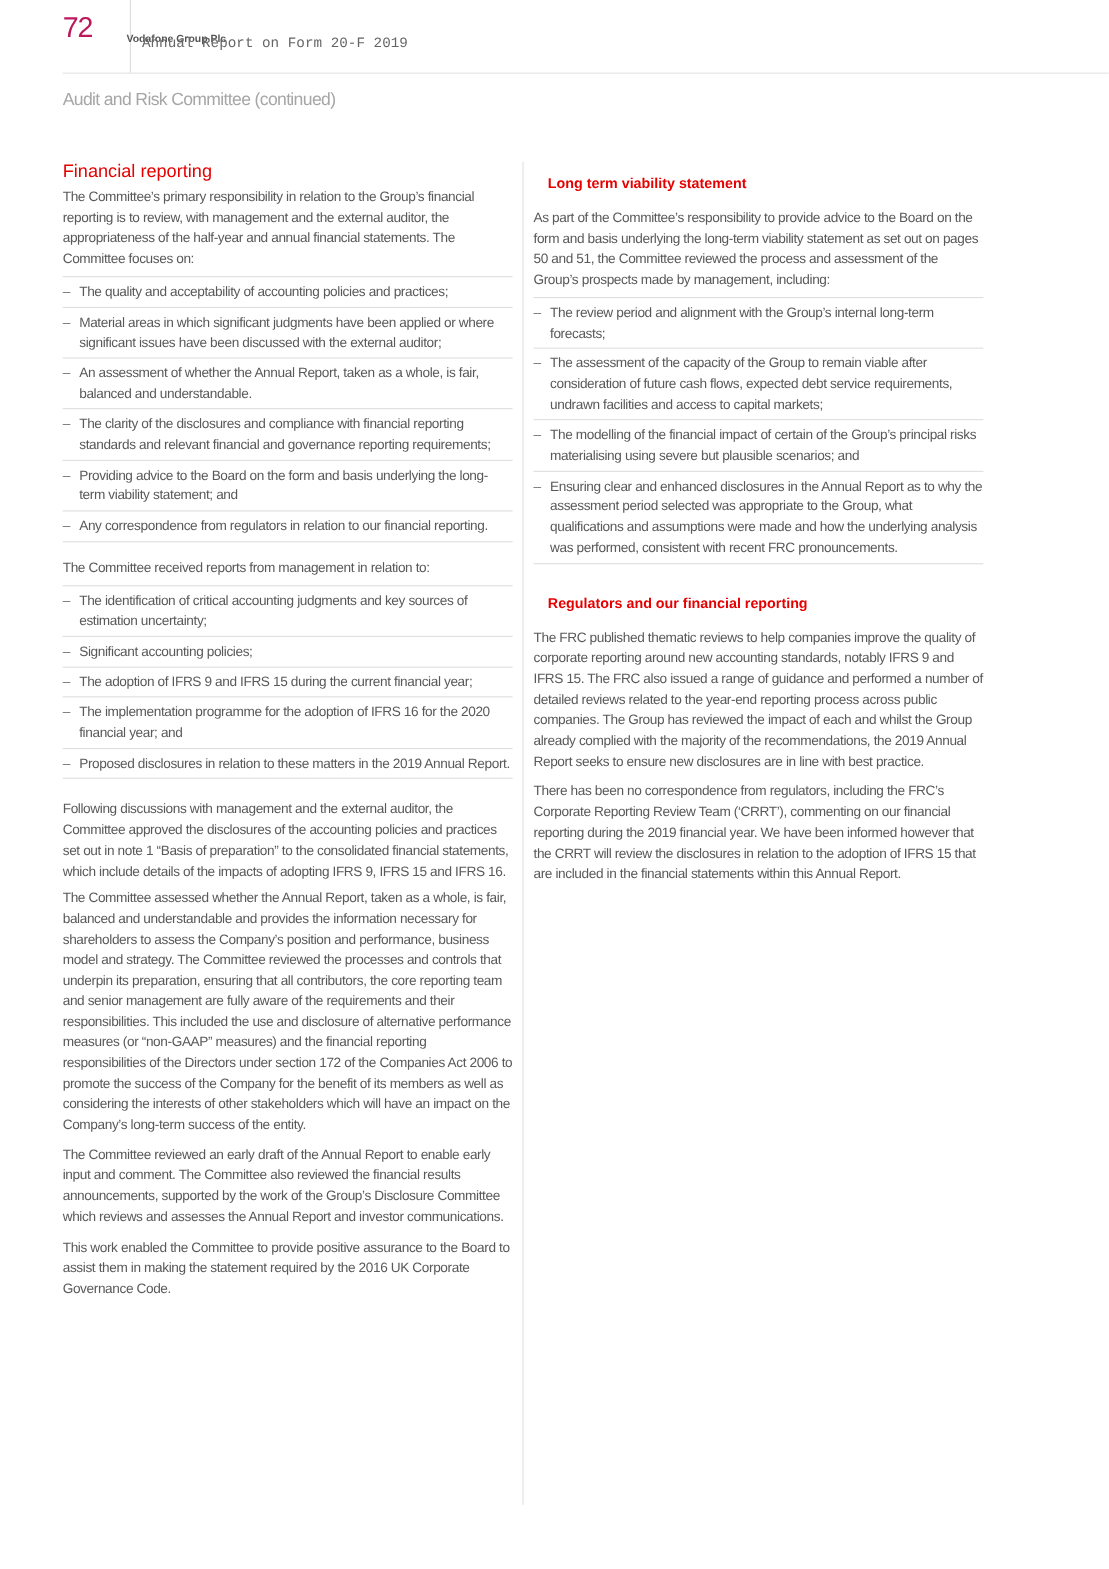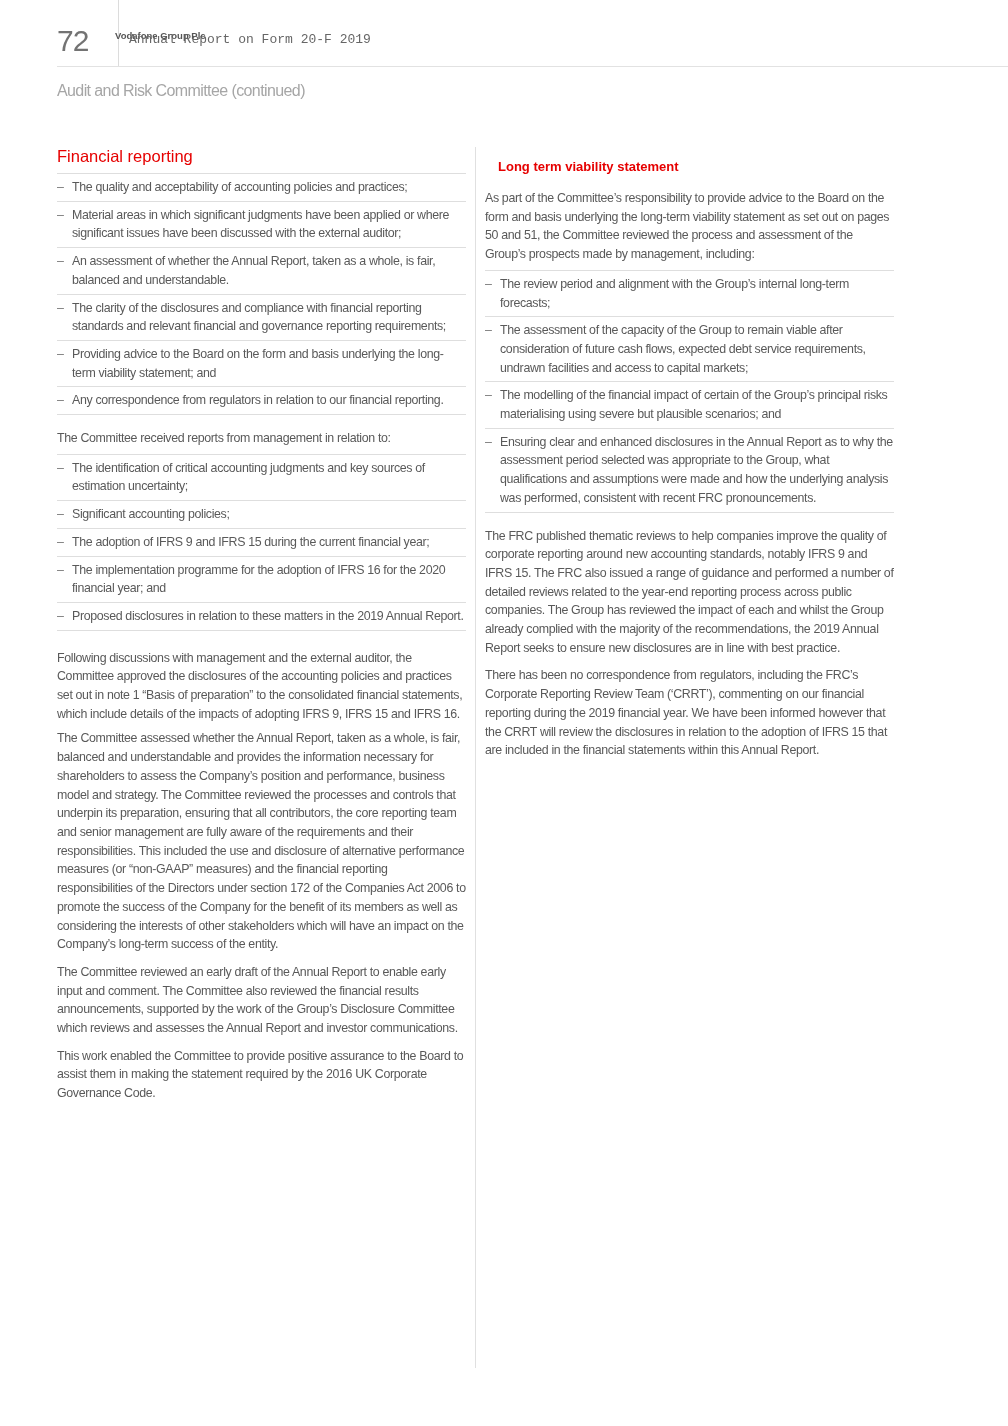--- a/index.html
+++ b/index.html
@@ -1,21 +1,21 @@
 <!DOCTYPE html>
 <html><head>
 <meta charset="utf-8">
 <style>
   html, body { margin: 0; padding: 0; background: #ffffff; }
   body {
     width: 1008px; height: 1426px; position: relative; overflow: hidden;
     font-family: "Liberation Sans", sans-serif; color: #555555;
   }
   .hdr-vline { position: absolute; left: 118px; top: 0; width: 1px; height: 66px; background: #dcdcdc; }
-  .page-num { position: absolute; left: 57px; top: 24px; font-size: 30px; color: #737373; font-weight: 300; letter-spacing: -1px; }
+  .page-num { position: absolute; left: 57px; top: 10px; font-size: 26px; color: #be185d; font-weight: 300; letter-spacing: -1px; }
   .company { position: absolute; left: 115px; top: 30px; font-size: 9.5px; font-weight: bold; color: #555; }
   .report { position: absolute; left: 129px; top: 32px; font-size: 13px; color: #666; font-family: Liberation Mono, monospace; }
   .hdr-rule { position: absolute; left: 57px; right: 0; top: 66px; height: 1px; background: #e2e2e2; }
   .page-title { position: absolute; left: 57px; top: 82px; font-size: 16px; color: #a6a6a6; letter-spacing: -0.6px; }
   .col-divider { position: absolute; left: 475px; top: 147px; width: 1px; height: 1221px; background: #e0e0e0; }
 
   .col { position: absolute; top: 145px; }
   .col.left { left: 57px; width: 409px; }
   .col.right { left: 485px; width: 409px; }
 
@@ -41,20 +41,21 @@
 <div class="page-num">72</div>
 <div class="company">Vodafone Group Plc</div>
 <div class="report">Annual Report on Form 20-F 2019</div>
 <div class="hdr-rule"></div>
 <div class="page-title">Audit and Risk Committee (continued)</div>
 <div class="col-divider"></div>
 
 <div class="col left">
   <section>
     <h2 class="h-main">Financial reporting</h2>
+    <p class="body">The Committee’s primary responsibility in relation to the Group’s financial reporting is to review, with management and the external auditor, the appropriateness of the half-year and annual financial statements. The Committee focuses on:</p>
     <ul class="dash">
       <li><span class="dash-mark">–</span><span>The quality and acceptability of accounting policies and practices;</span></li>
       <li><span class="dash-mark">–</span><span>Material areas in which significant judgments have been applied or where significant issues have been discussed with the external auditor;</span></li>
       <li><span class="dash-mark">–</span><span>An assessment of whether the Annual Report, taken as a whole, is fair, balanced and understandable.</span></li>
       <li><span class="dash-mark">–</span><span>The clarity of the disclosures and compliance with financial reporting standards and relevant financial and governance reporting requirements;</span></li>
       <li><span class="dash-mark">–</span><span>Providing advice to the Board on the form and basis underlying the long-term viability statement; and</span></li>
       <li><span class="dash-mark">–</span><span>Any correspondence from regulators in relation to our financial reporting.</span></li>
     </ul>
   </section>
 
@@ -90,16 +91,17 @@
       <li><span class="dash-mark">–</span><span>The review period and alignment with the Group’s internal long-term forecasts;</span></li>
       <li><span class="dash-mark">–</span><span>The assessment of the capacity of the Group to remain viable after consideration of future cash flows, expected debt service requirements, undrawn facilities and access to capital markets;</span></li>
       <li><span class="dash-mark">–</span><span>The modelling of the financial impact of certain of the Group’s principal risks materialising using severe but plausible scenarios; and</span></li>
       <li><span class="dash-mark">–</span><span>Ensuring clear and enhanced disclosures in the Annual Report as to why the assessment period selected was appropriate to the Group, what qualifications and assumptions were made and how the underlying analysis was performed, consistent with recent FRC pronouncements.</span></li>
     </ul>
   </section>
 
   <div class="gap-sm"></div>
 
   <section>
+    <h3 class="h-sub">Regulators and our financial reporting</h3>
     <p class="body">The FRC published thematic reviews to help companies improve the quality of corporate reporting around new accounting standards, notably IFRS 9 and IFRS 15. The FRC also issued a range of guidance and performed a number of detailed reviews related to the year-end reporting process across public companies. The Group has reviewed the impact of each and whilst the Group already complied with the majority of the recommendations, the 2019 Annual Report seeks to ensure new disclosures are in line with best practice.</p>
     <p class="body">There has been no correspondence from regulators, including the FRC’s Corporate Reporting Review Team (‘CRRT’), commenting on our financial reporting during the 2019 financial year. We have been informed however that the CRRT will review the disclosures in relation to the adoption of IFRS 15 that are included in the financial statements within this Annual Report.</p>
   </section>
 </div>
 
 </body></html>

